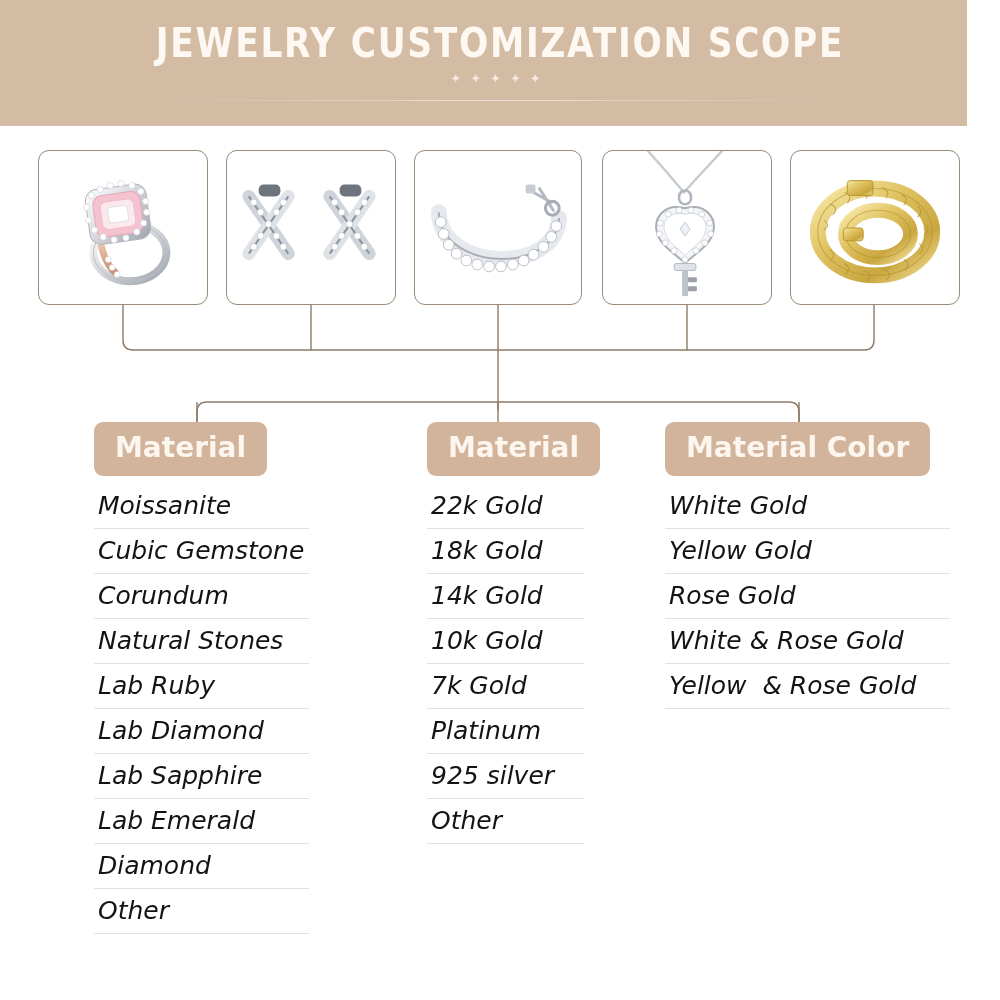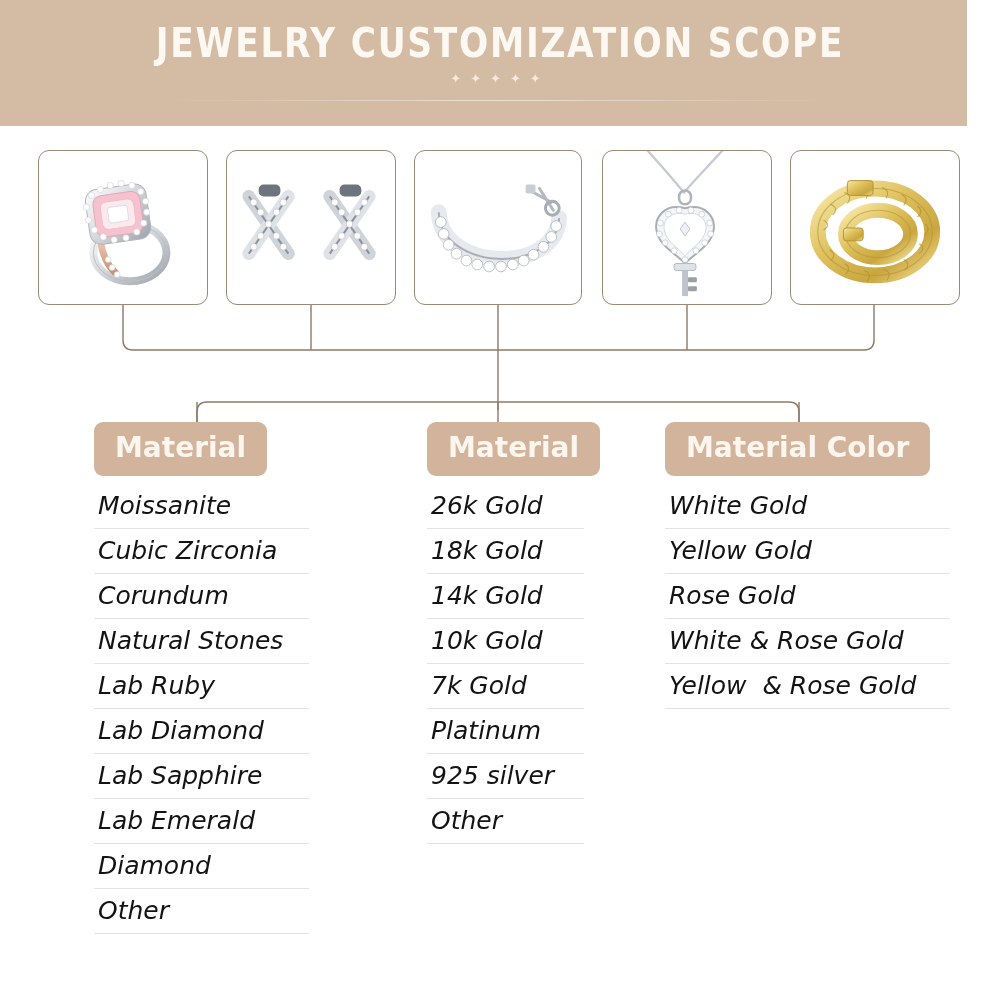--- a/index.html
+++ b/index.html
@@ -306,36 +306,36 @@
     <path d="M197 0 L197 24"></path>
     <path d="M498 0 L498 24"></path>
     <path d="M799 0 L799 24"></path>
   </g>
 </svg>
 
 <div class="column" style="left:94px;width:215px;">
   <div class="cat-pill">Material</div>
   <ul class="opt-list" style="left:0;top:62px;width:215px;">
     <li class="opt-item">Moissanite</li>
-    <li class="opt-item">Cubic Zirconia</li>
+    <li class="opt-item">Cubic Gemstone</li>
     <li class="opt-item">Corundum</li>
     <li class="opt-item">Natural Stones</li>
     <li class="opt-item">Lab Ruby</li>
     <li class="opt-item">Lab Diamond</li>
     <li class="opt-item">Lab Sapphire</li>
     <li class="opt-item">Lab Emerald</li>
     <li class="opt-item">Diamond</li>
     <li class="opt-item">Other</li>
   </ul>
 </div>
 
 <div class="column" style="left:427px;width:157px;">
   <div class="cat-pill">Material</div>
   <ul class="opt-list" style="left:0;top:62px;width:157px;">
-    <li class="opt-item">26k Gold</li>
+    <li class="opt-item">22k Gold</li>
     <li class="opt-item">18k Gold</li>
     <li class="opt-item">14k Gold</li>
     <li class="opt-item">10k Gold</li>
     <li class="opt-item">7k Gold</li>
     <li class="opt-item">Platinum</li>
     <li class="opt-item">925 silver</li>
     <li class="opt-item">Other</li>
   </ul>
 </div>
 

